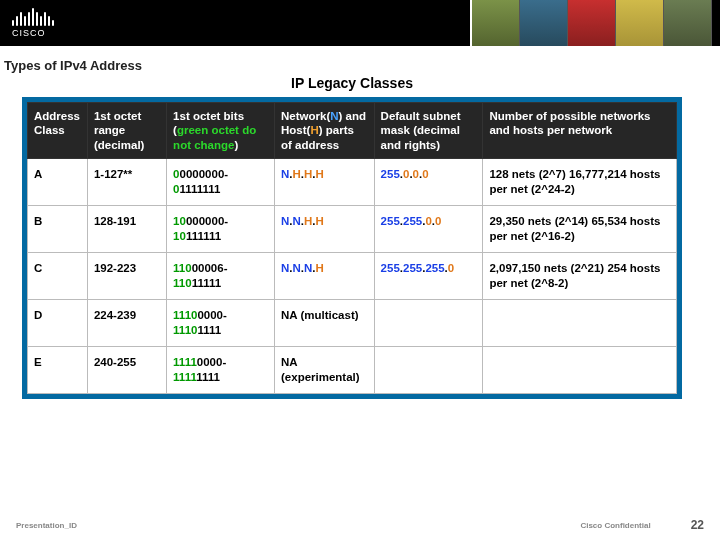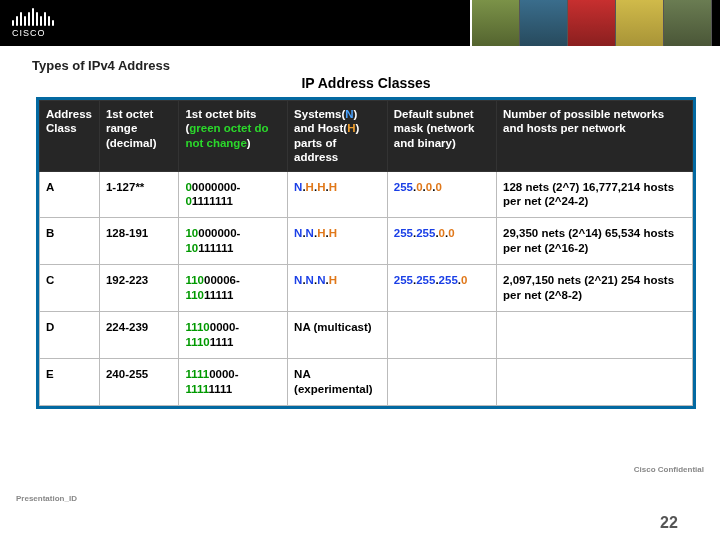--- a/index.html
+++ b/index.html
@@ -51,21 +51,21 @@
     height: 46px;
     border-right: 1px solid #555;
   }
   .p1{background:linear-gradient(#7b9248,#54642f);}
   .p2{background:linear-gradient(#3a6d8c,#274a5d);}
   .p3{background:linear-gradient(#c72f2f,#8a1f1f);}
   .p4{background:linear-gradient(#d0ba4a,#a89437);}
   .p5{background:linear-gradient(#6a7c52,#4a5637);}
 
   .content {
-    padding: 12px 20px 0 32px;
+    padding: 12px 20px 0 4px;
   }
   .kicker {
     font-size: 13px;
     font-weight: bold;
     color: #222;
     margin-bottom: 2px;
   }
   .title {
     font-size: 30px;
     color: #444;
@@ -75,21 +75,21 @@
   .table-title {
     text-align: center;
     font-weight: bold;
     font-size: 14px;
     margin-bottom: 6px;
     color: #000;
   }
   .tablewrap {
     width: 660px;
     margin: 0 auto;
-    border: 3px solid #0369a1;
+    border: 5px solid #0369a1;
   }
   table {
     width: 100%;
     border-collapse: collapse;
     font-size: 11.5px;
   }
   th {
     background: #262626;
     color: #fff;
     text-align: left;
@@ -129,22 +129,22 @@
     left: 0; right: 0; bottom: 8px;
     padding: 0 16px;
     display: flex;
     justify-content: space-between;
     align-items: center;
     font-size: 8px;
     color: #888;
     font-weight: bold;
   }
   .footer .mid { flex:1; text-align: center; }
-  .footer .right { display:flex; gap:40px; align-items:center;flex-direction:column; }
-  .slidenum { color:#555; font-size:16px;text-align:right; }
+  .footer .right { display:flex; gap:40px; align-items:center; }
+  .slidenum { color:#555; font-size:12px;text-align:right; }
 </style>
 </head>
 <body>
 
 <div class="topbar">
   <div class="cisco-logo">
     <div>
       <div class="stripes">
         <span style="height:6px"></span>
           <span style="height:10px"></span>
@@ -166,35 +166,35 @@
       <div class="p2"></div>
       <div class="p3"></div>
       <div class="p4"></div>
       <div class="p5"></div>
   </div>
 </div>
 
 <div class="content">
   <div class="kicker">Types of IPv4 Address</div>
 
-  <div class="table-title">IP Address Classes</div>
+  <div class="table-title">IP Legacy Classes</div>
 
   <div class="tablewrap">
     <table>
       <thead>
         <tr>
           <th class="col-a">Address Class</th>
           <th class="col-b">1st octet range (decimal)</th>
           <th class="col-c">
             <span>1st octet bits (</span><span class="g">green octet do not change</span><span>)</span>
           </th>
           <th class="col-d">
-            <span>Systems(</span><span style="color:#4aa3ff">N</span><span>) and Host(</span><span style="color:#f0a030">H</span><span>) parts of address</span>
+            <span>Network(</span><span style="color:#4aa3ff">N</span><span>) and Host(</span><span style="color:#f0a030">H</span><span>) parts of address</span>
           </th>
-          <th class="col-e">Default subnet mask (network and binary)</th>
+          <th class="col-e">Default subnet mask (decimal and rights)</th>
           <th class="col-f">Number of possible networks and hosts per network</th>
         </tr>
       </thead>
       <tbody id="tbody">
           <tr>
             <td>A</td>
             <td>1-127**</td>
             <td class="oct"><span class="g">0</span><span class="k">0000000-</span><br><span class="g">0</span><span class="k">1111111</span></td>
             <td class="net"><span class="n">N</span><span class="d">.</span><span class="h">H</span><span class="d">.</span><span class="h">H</span><span class="d">.</span><span class="h">H</span></td>
             <td class="mask"><span class="n">255</span><span class="d">.</span><span class="h">0</span><span class="d">.</span><span class="h">0</span><span class="d">.</span><span class="h">0</span></td>

